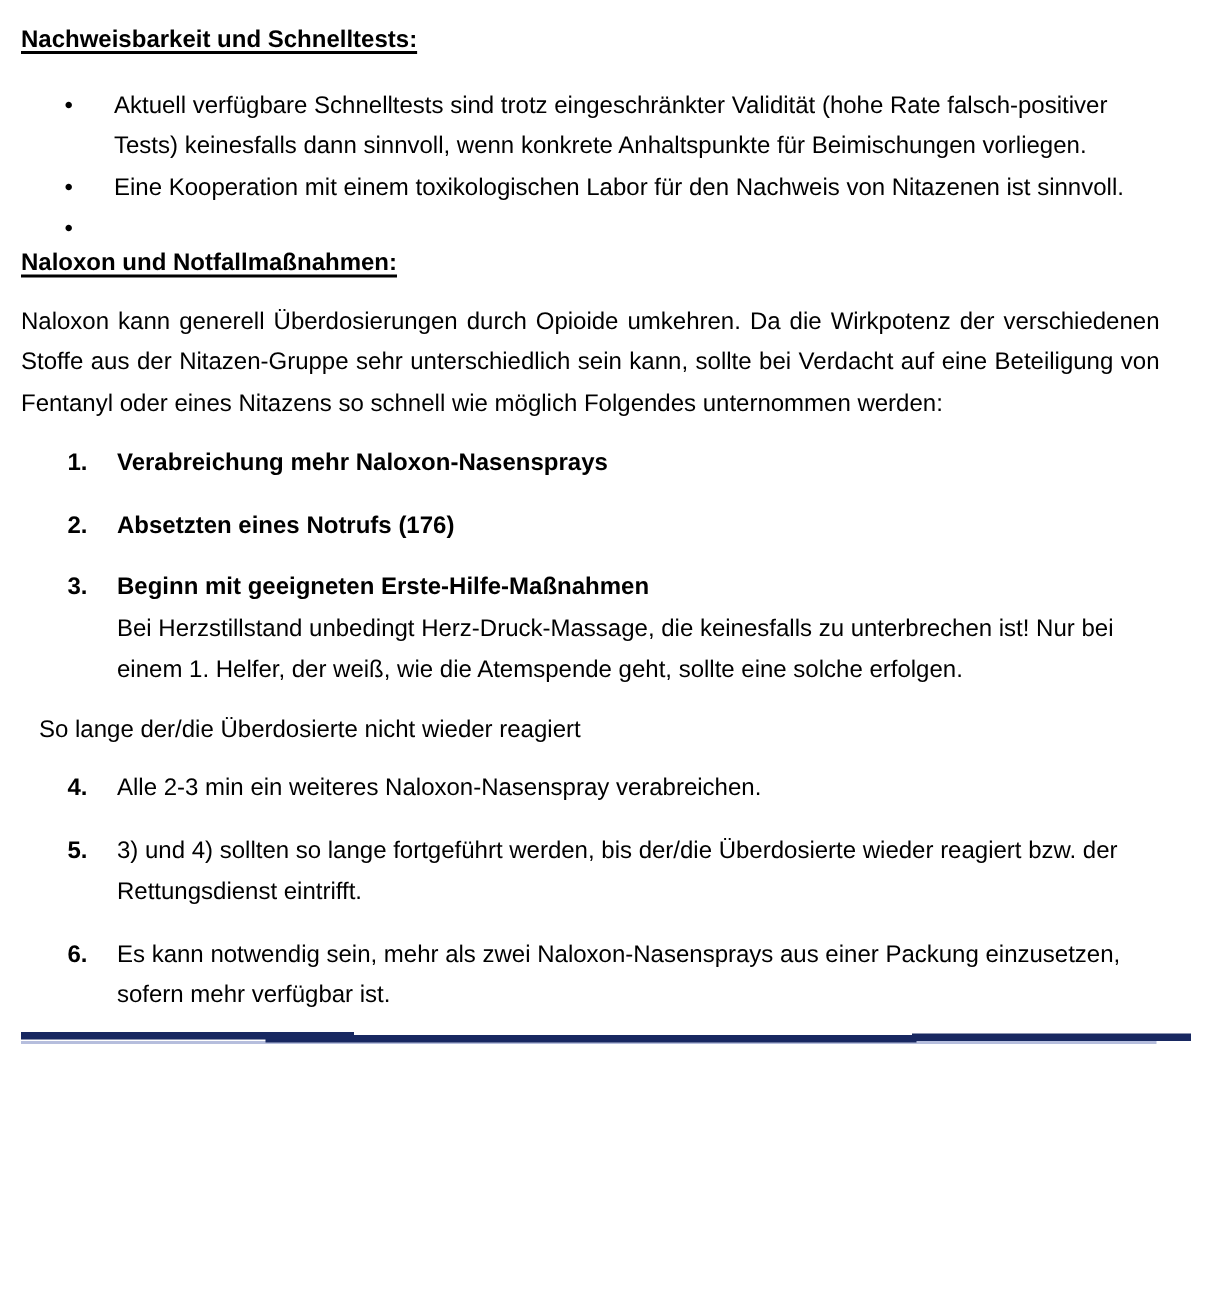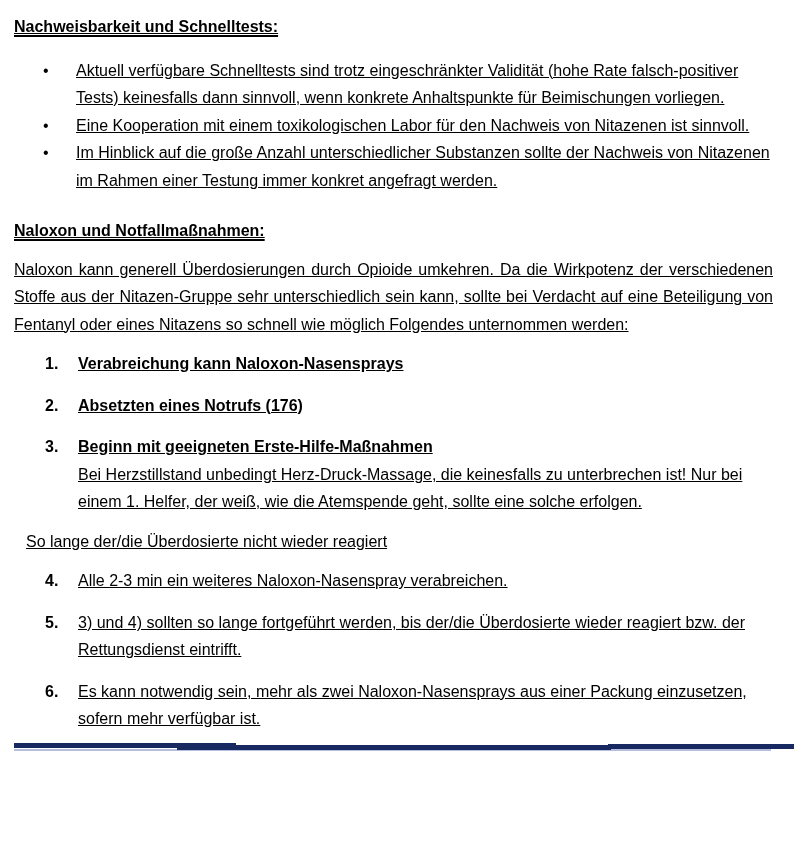--- a/index.html
+++ b/index.html
@@ -13,21 +13,20 @@
     width: 811px;
     height: 861px;
     overflow: hidden;
   }
   .page {
     box-sizing: border-box;
     width: 787px;
     padding: 13px 14px 16px 14px;
     font-size: 16px;
     line-height: 27.5px;
-    text-decoration: underline;
   }
   .heading {
     margin: 0;
     font-size: 16px;
     font-weight: bold;
     line-height: 27.5px;
     text-decoration: underline;
     text-decoration-thickness: 2px;
     text-underline-offset: 3px;
   }
@@ -92,32 +91,31 @@
     <div class="bullet-item">
       <span class="bullet-marker">•</span>
       <span class="bullet-text">Aktuell verfügbare Schnelltests sind trotz eingeschränkter Validität (hohe Rate falsch-positiver Tests) keinesfalls dann sinnvoll, wenn konkrete Anhaltspunkte für Beimischungen vorliegen.</span>
     </div>
     <div class="bullet-item">
       <span class="bullet-marker">•</span>
       <span class="bullet-text">Eine Kooperation mit einem toxikologischen Labor für den Nachweis von Nitazenen ist sinnvoll.</span>
     </div>
     <div class="bullet-item">
       <span class="bullet-marker">•</span>
-      <span class="bullet-text">Im Hinblick auf die große Anzahl unterschiedlicher Substanzen sollte der Nachweis von Nitazenen im Rahmen einer Testung immer konkret angefragt werden.</span>
     </div>
   </div>
 
   <h2 class="heading second">Naloxon und Notfallmaßnahmen:</h2>
 
   <p class="intro">Naloxon kann generell Überdosierungen durch Opioide umkehren. Da die Wirkpotenz der verschiedenen Stoffe aus der Nitazen-Gruppe sehr unterschiedlich sein kann, sollte bei Verdacht auf eine Beteiligung von Fentanyl oder eines Nitazens so schnell wie möglich Folgendes unternommen werden:</p>
 
   <div class="steps">
     <div class="step">
       <span class="step-num">1.</span>
-      <span class="step-title">Verabreichung kann Naloxon-Nasensprays</span>
+      <span class="step-title">Verabreichung mehr Naloxon-Nasensprays</span>
       
     </div>
     <div class="step">
       <span class="step-num">2.</span>
       <span class="step-title">Absetzten eines Notrufs (176)</span>
       
     </div>
     <div class="step">
       <span class="step-num">3.</span>
       <span class="step-title">Beginn mit geeigneten Erste-Hilfe-Maßnahmen</span>

